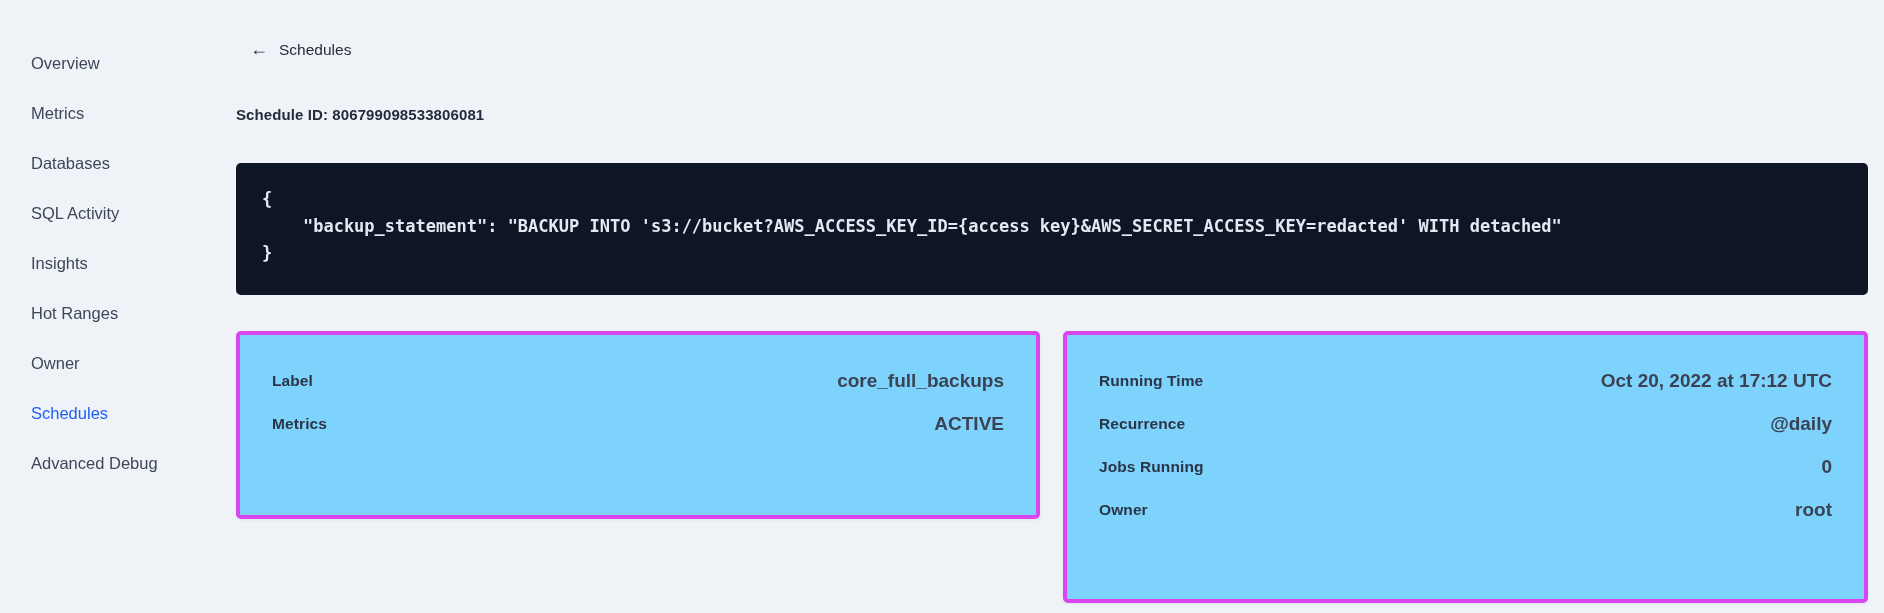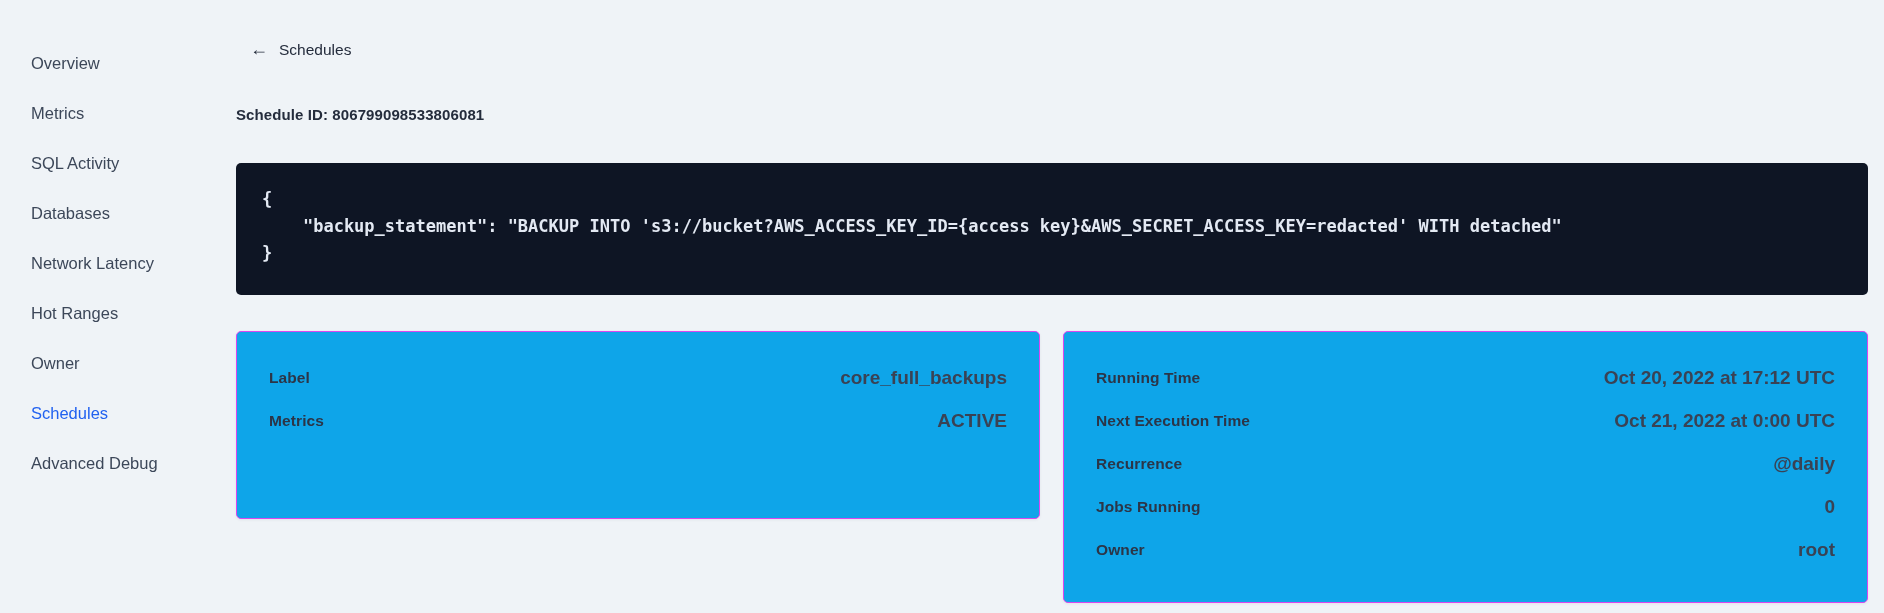--- a/index.html
+++ b/index.html
@@ -67,22 +67,22 @@
     font-size: 17px;
     font-weight: 700;
     line-height: 27px;
     color: #e3e9f3;
     white-space: pre;
   }
 
   
   .card {
     position: absolute;
-    background: #0ea5e9;
-    border: 1px solid #d946ef;
+    background: #7dd3fc;
+    border: 4px solid #d946ef;
     border-radius: 5px;
     box-shadow: 0 1px 3px rgba(30, 45, 70, 0.07);
     padding: 24px 32px;
   }
   .card-left  { left: 236px;  top: 331px; width: 804px; height: 188px; }
   .card-right { left: 1063px; top: 331px; width: 805px; height: 272px; }
 
   .detail-row {
     height: 43px;
     display: flex;
@@ -109,31 +109,31 @@
 
       <li class="sidebar-item">
         <span>Overview</span>
       </li>
 
       <li class="sidebar-item">
         <span>Metrics</span>
       </li>
 
       <li class="sidebar-item">
+        <span>Databases</span>
+      </li>
+
+      <li class="sidebar-item">
         <span>SQL Activity</span>
       </li>
 
       <li class="sidebar-item">
-        <span>Databases</span>
-      </li>
-
-
-      <li class="sidebar-item">
-        <span>Network Latency</span>
-      </li>
+        <span>Insights</span>
+      </li>
+
 
       <li class="sidebar-item">
         <span>Hot Ranges</span>
       </li>
 
       <li class="sidebar-item">
         <span>Owner</span>
       </li>
 
       <li class="sidebar-item active">
@@ -175,24 +175,20 @@
 
 </section>
 
 <section class="card card-right">
 
     <div class="detail-row">
       <span class="label">Running Time</span>
       <span class="value">Oct 20, 2022 at 17:12 UTC</span>
     </div>
 
-    <div class="detail-row">
-      <span class="label">Next Execution Time</span>
-      <span class="value">Oct 21, 2022 at 0:00 UTC</span>
-    </div>
 
     <div class="detail-row">
       <span class="label">Recurrence</span>
       <span class="value">@daily</span>
     </div>
 
     <div class="detail-row">
       <span class="label">Jobs Running</span>
       <span class="value">0</span>
     </div>

